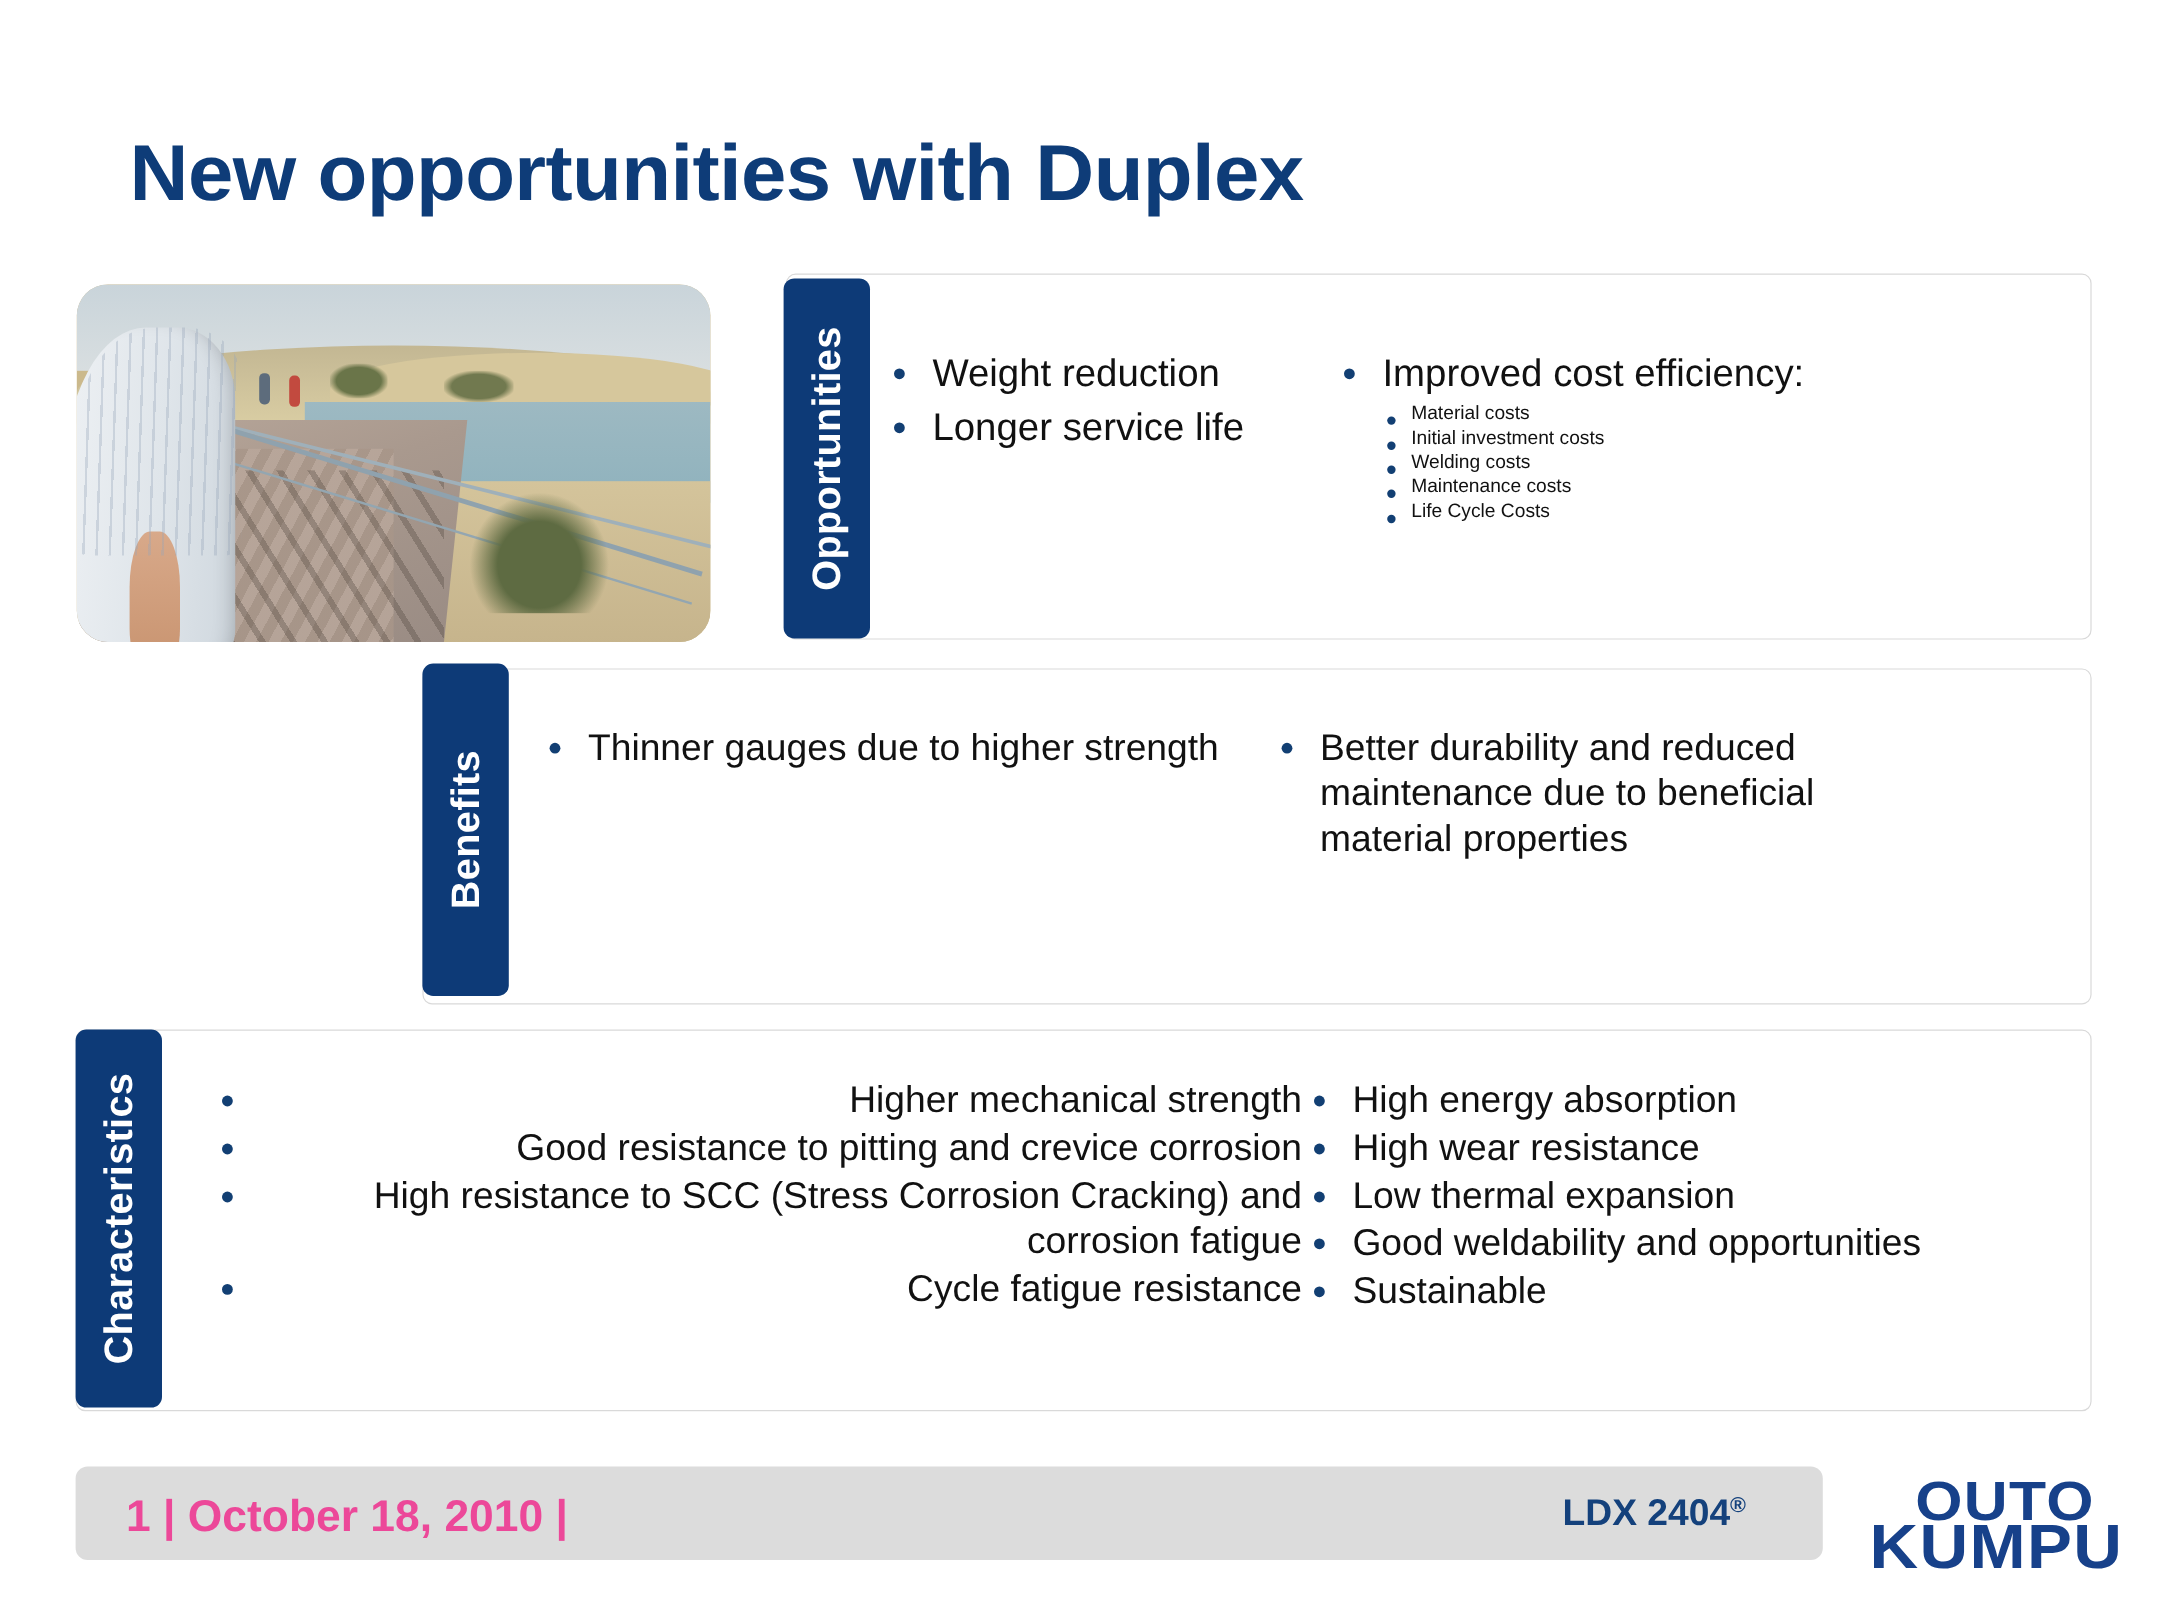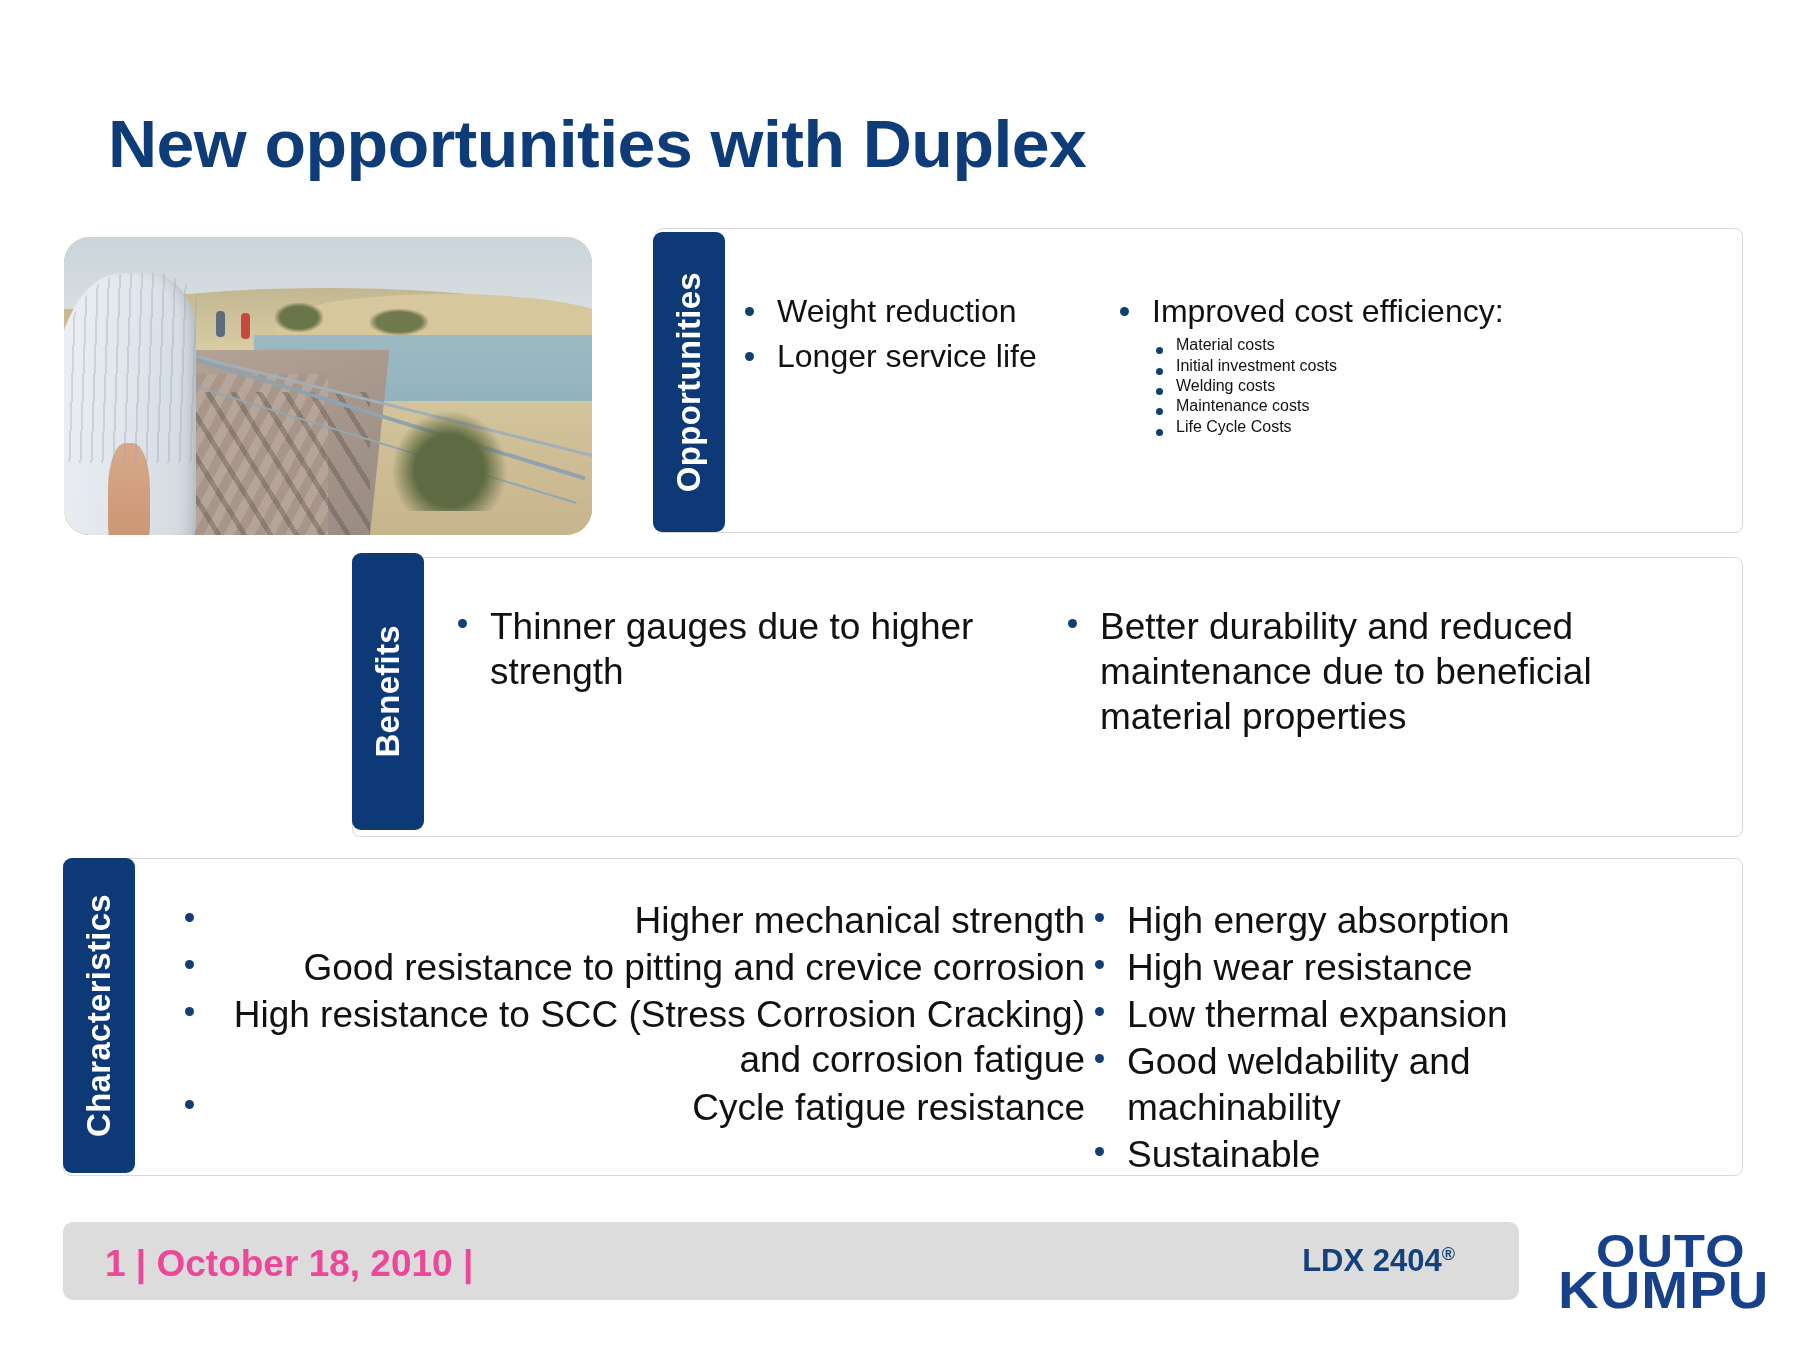--- a/index.html
+++ b/index.html
@@ -120,21 +120,21 @@
     box-sizing:border-box;
   }
   ul.blist{
     list-style:none;
     margin:0;padding:0;
   }
   ul.blist > li{
     position:relative;
     padding-left:42px;
     color:#111111;
-    font-size:37px;
+    font-size:31px;
     line-height:1.22;
     margin-bottom:2px;
   }
   ul.blist > li > .btxt{display:block;}
   ul.blist > li:before{
     content:"";
     position:absolute;
     left:10px; top:15px;
     width:9px;height:9px;border-radius:50%;
     background:#123f73;
@@ -332,21 +332,21 @@
         <li>
           <span class="btxt">High energy absorption</span>
         </li>
         <li>
           <span class="btxt">High wear resistance</span>
         </li>
         <li>
           <span class="btxt">Low thermal expansion</span>
         </li>
         <li>
-          <span class="btxt">Good weldability and machinability</span>
+          <span class="btxt">Good weldability and opportunities</span>
         </li>
         <li>
           <span class="btxt">Sustainable</span>
         </li>
       </ul>
     </div>
   </div>
 
   <div class="footer-bar"></div>
   <div class="footer-left">1 | October 18, 2010 |</div>

